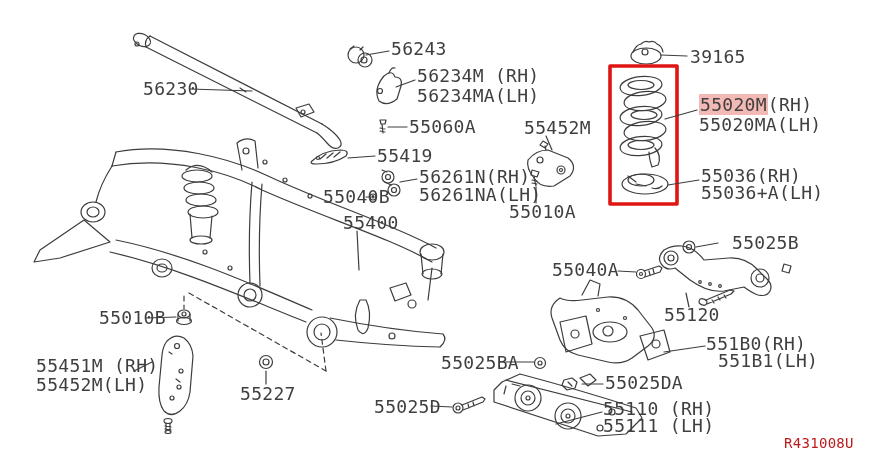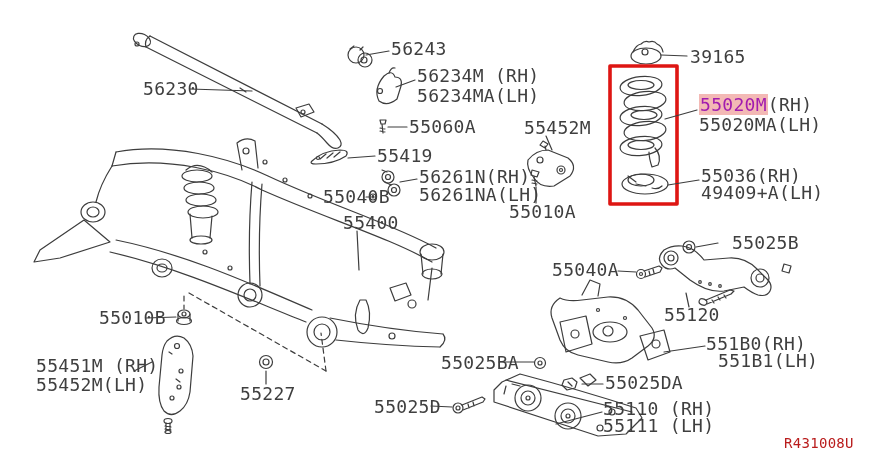--- a/index.html
+++ b/index.html
@@ -1,21 +1,21 @@
 <!DOCTYPE html>
 <html><head>
 <meta charset="utf-8">
 <style>
   html,body{margin:0;padding:0;background:#fff;}
   #stage{position:relative;width:889px;height:472px;background:#ffffff;overflow:hidden;
          font-family:"DejaVu Sans Mono", monospace;}
   #art{position:absolute;left:0;top:0;}
   .lbl{position:absolute;font-size:18px;line-height:16px;color:#3f3f3f;
        letter-spacing:0.3px;white-space:nowrap;}
-  .hl{background:#f3b9b5;color:#a21caf;padding:0 1px;}
+  .hl{background:#f3b9b5;color:#404040;padding:0 1px;}
   .ref{color:#b91c1c;font-size:14px;}
 </style>
 </head>
 <body>
 
 <div id="stage">
 
   <svg id="art" width="889" height="472" viewBox="0 0 889 472" fill="none" stroke="#3d3d3d" stroke-width="1.2" stroke-linecap="round" stroke-linejoin="round">
 
     <g>
@@ -282,21 +282,21 @@
   <div class="lbl" style="left:377px;top:148px">55419</div>
   <div class="lbl" style="left:419px;top:169px">56261N(RH)</div>
   <div class="lbl" style="left:419px;top:187px">56261NA(LH)</div>
   <div class="lbl" style="left:323px;top:189px">55040B</div>
   <div class="lbl" style="left:343px;top:215px">55400</div>
   <div class="lbl" style="left:509px;top:204px">55010A</div>
   <div class="lbl" style="left:690px;top:49px">39165</div>
   <div class="lbl" style="left:699px;top:97px"><span class="hl">55020M</span><span>(RH)</span></div>
   <div class="lbl" style="left:699px;top:117px">55020MA(LH)</div>
   <div class="lbl" style="left:701px;top:168px">55036(RH)</div>
-  <div class="lbl" style="left:701px;top:185px">49409+A(LH)</div>
+  <div class="lbl" style="left:701px;top:185px">55036+A(LH)</div>
   <div class="lbl" style="left:732px;top:235px">55025B</div>
   <div class="lbl" style="left:552px;top:262px">55040A</div>
   <div class="lbl" style="left:664px;top:307px">55120</div>
   <div class="lbl" style="left:99px;top:310px">55010B</div>
   <div class="lbl" style="left:36px;top:358px">55451M (RH)</div>
   <div class="lbl" style="left:36px;top:377px">55452M(LH)</div>
   <div class="lbl" style="left:240px;top:386px">55227</div>
   <div class="lbl" style="left:441px;top:355px">55025BA</div>
   <div class="lbl" style="left:706px;top:336px">551B0(RH)</div>
   <div class="lbl" style="left:718px;top:353px">551B1(LH)</div>

